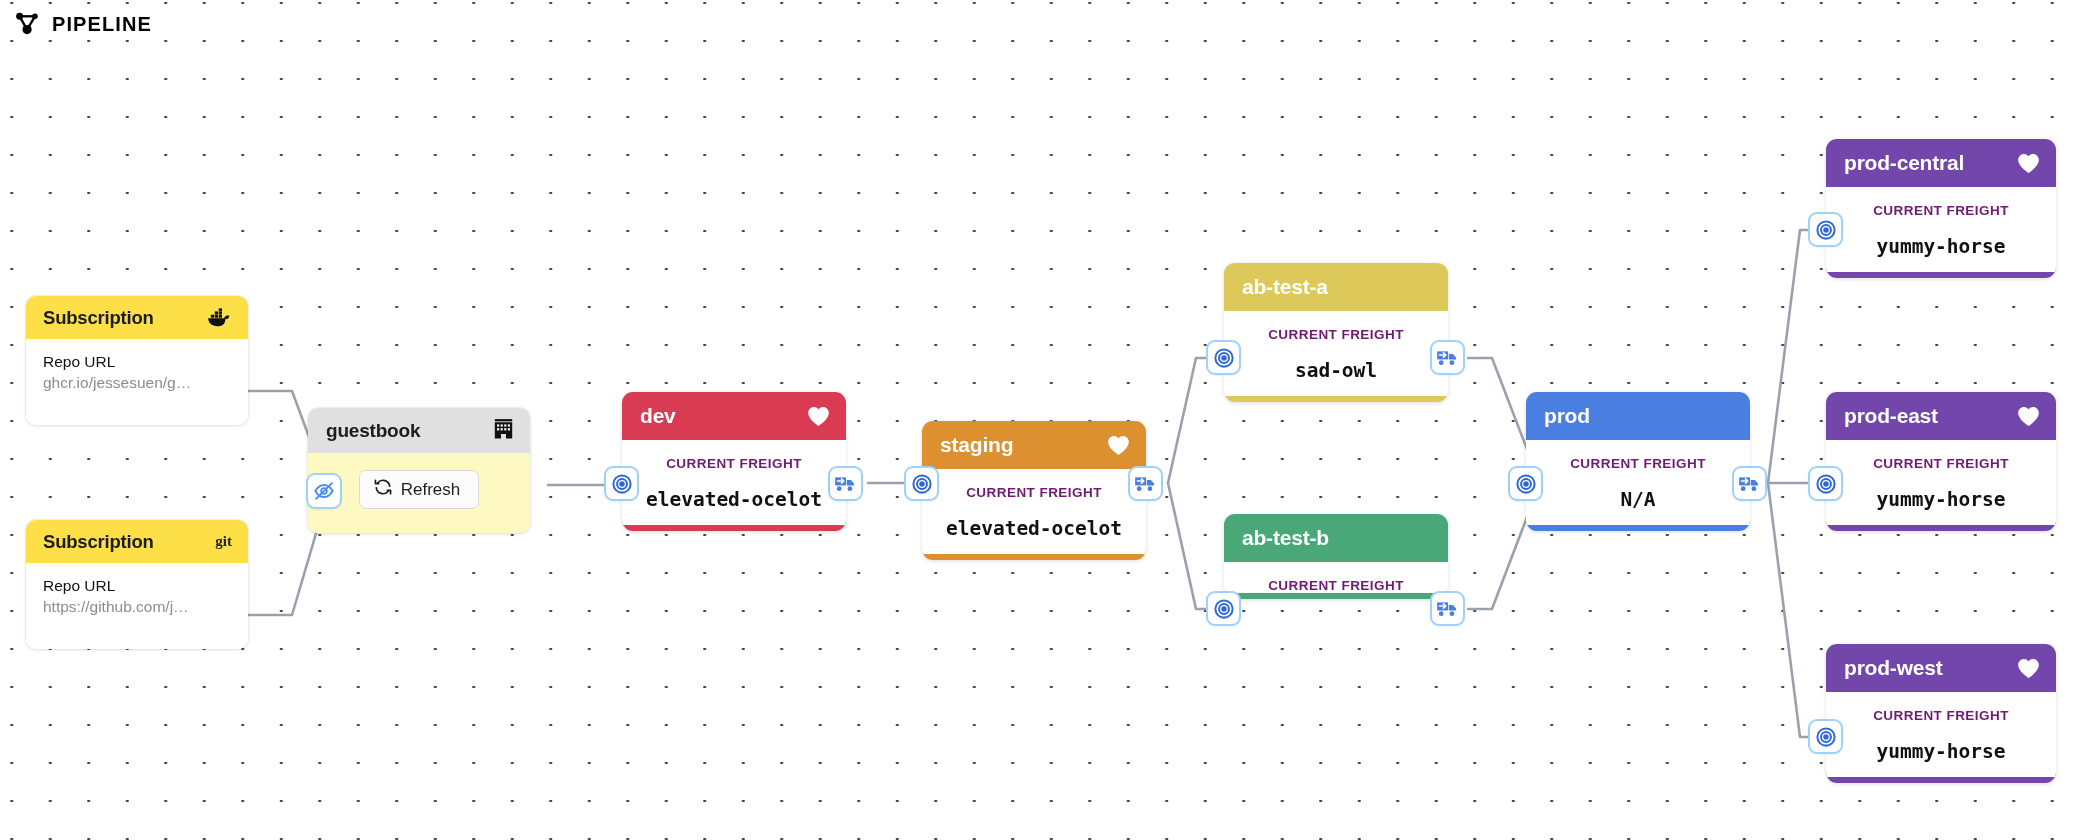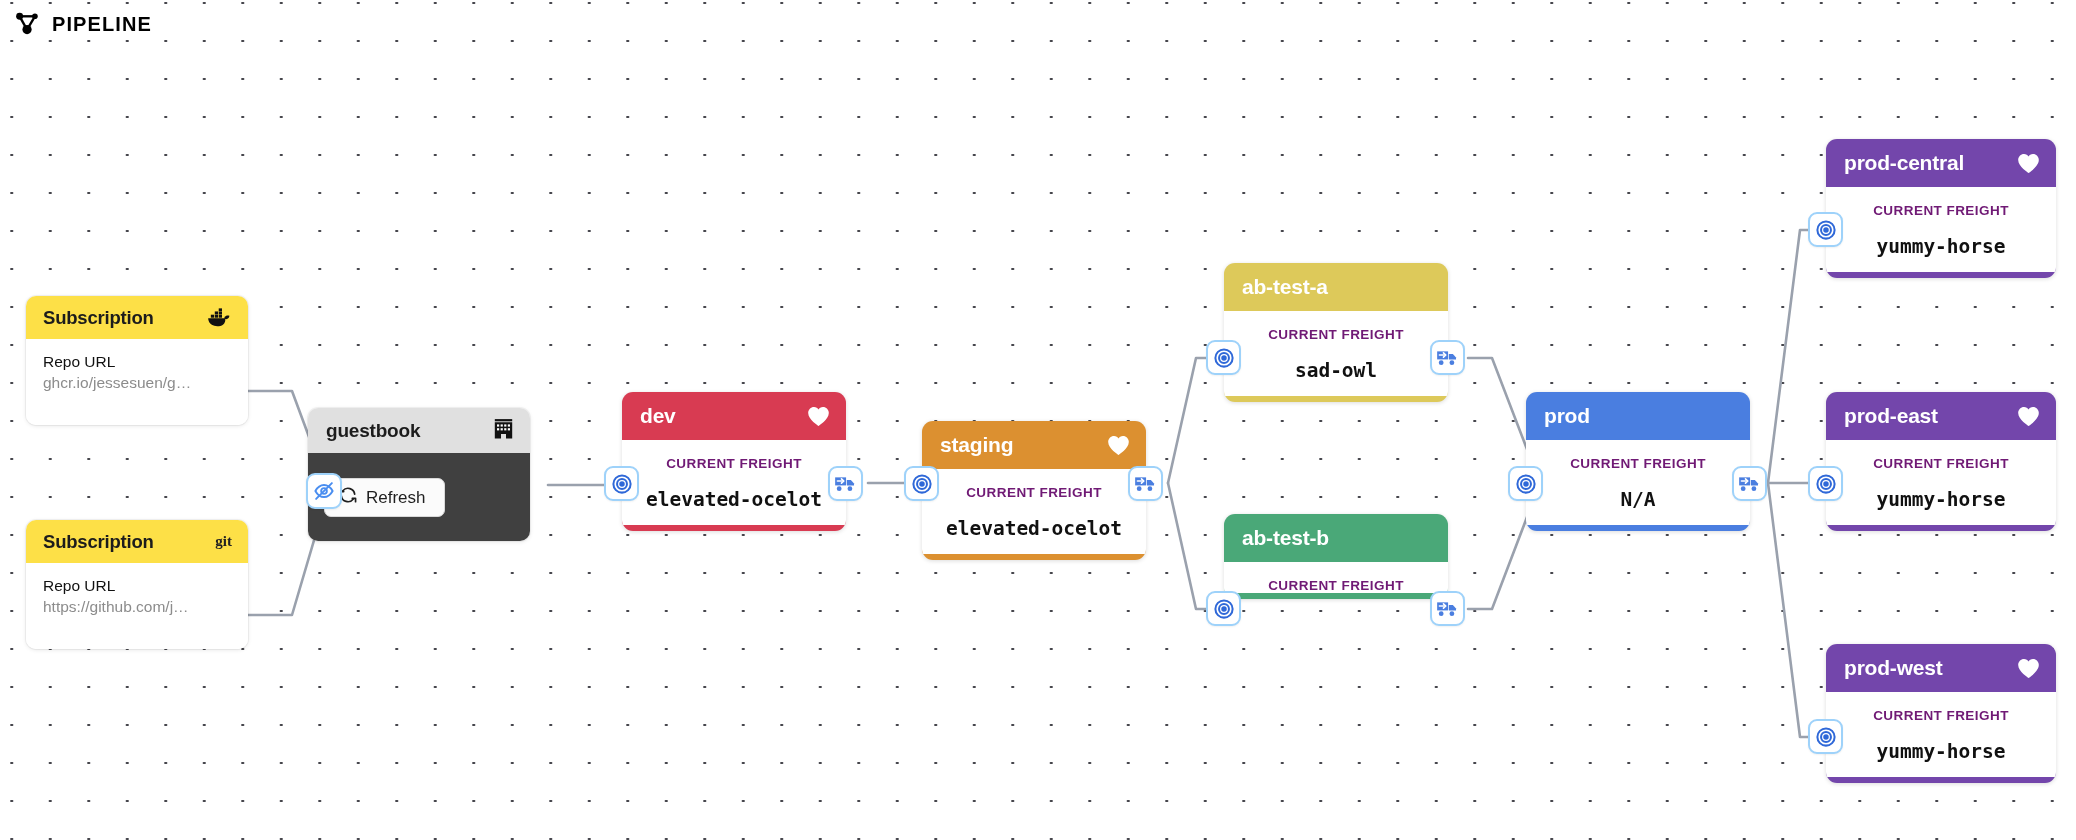--- a/index.html
+++ b/index.html
@@ -87,21 +87,21 @@
     box-shadow: 0 1px 4px rgba(0,0,0,0.10), 0 0 0 1px rgba(0,0,0,0.045);
     overflow: hidden;
   }
   .wh-head {
     background: #e0e0e0;
     height: 45px;
     display: flex; align-items: center; justify-content: space-between;
     padding: 0 17px 0 18px;
   }
   .wh-title { font-size: 19px; font-weight: bold; color: #1c1c1c; letter-spacing:-0.2px;}
-  .wh-body { padding: 25px 16px 24px; display: flex; justify-content: flex-start; background:#404040;}
+  .wh-body { padding: 17px 16px 24px; display: flex; justify-content: center; background:#fef9c3;}
   .refresh-btn {
     display: inline-flex; align-items: center; gap: 9px;
     background: #fbfbfb;
     border: 1px solid #d9d9d9;
     border-radius: 7px;
     padding: 7px 18px 7px 14px;
     font-size: 17px;
     color: #1f1f1f;
     cursor: pointer;
     font-family: "Liberation Sans", sans-serif;

